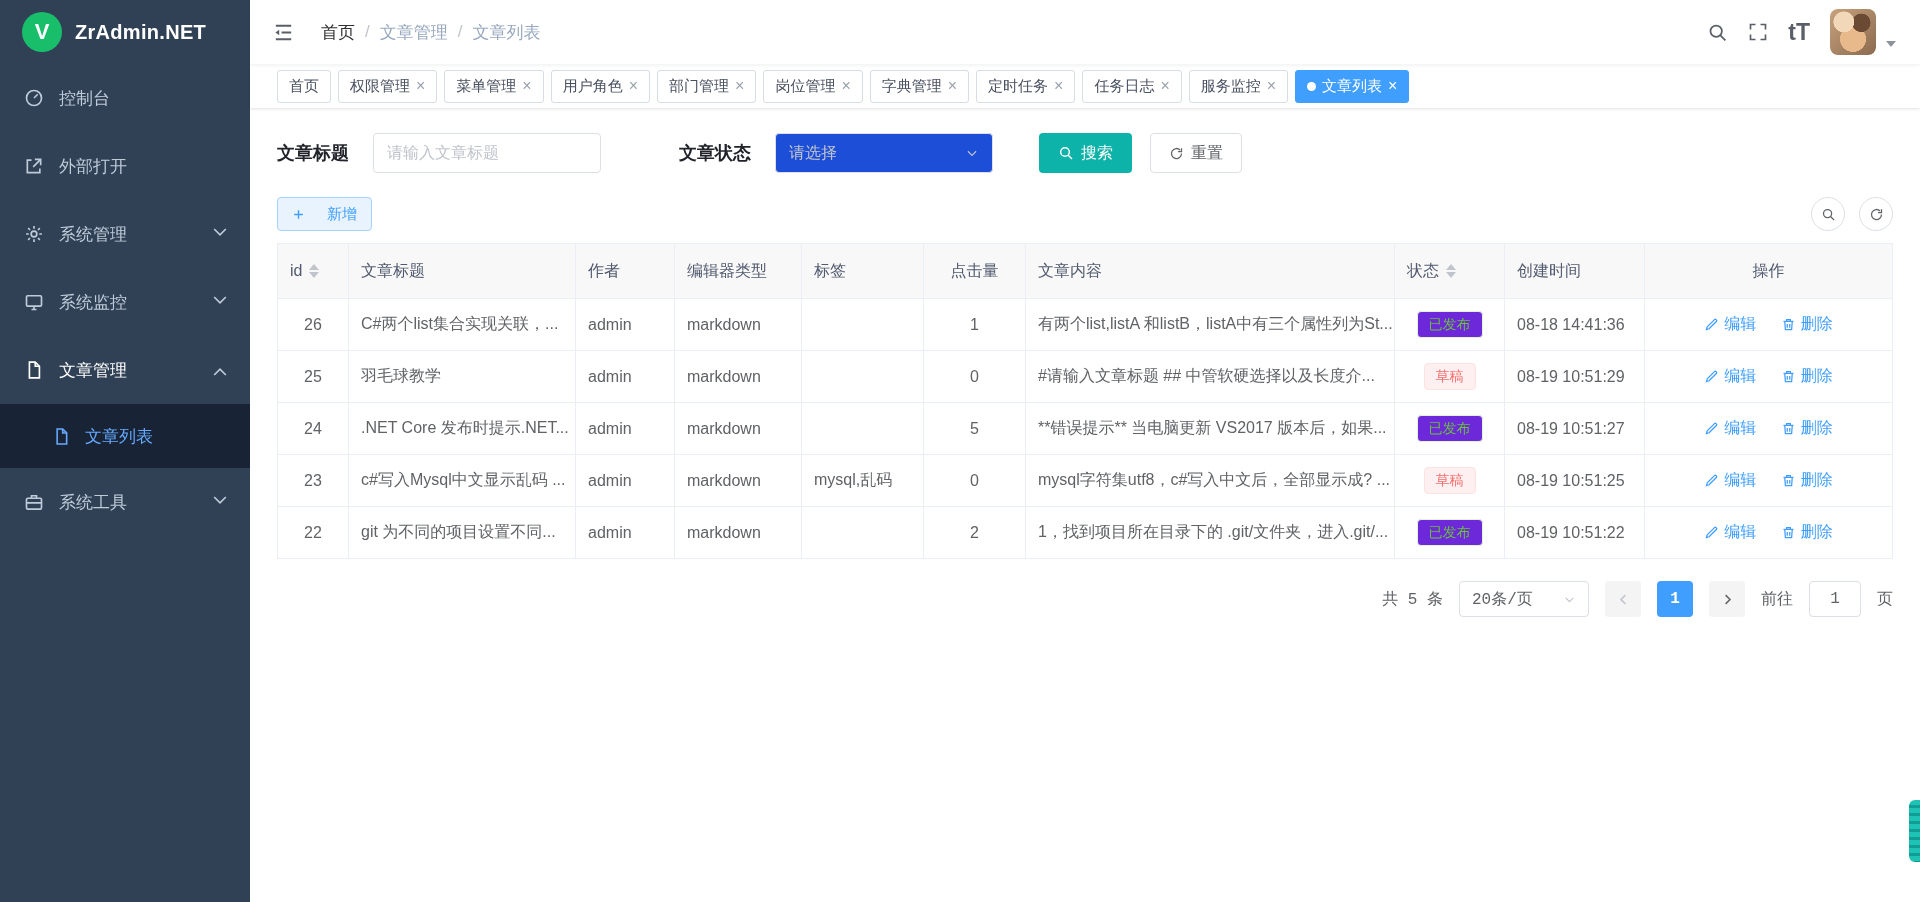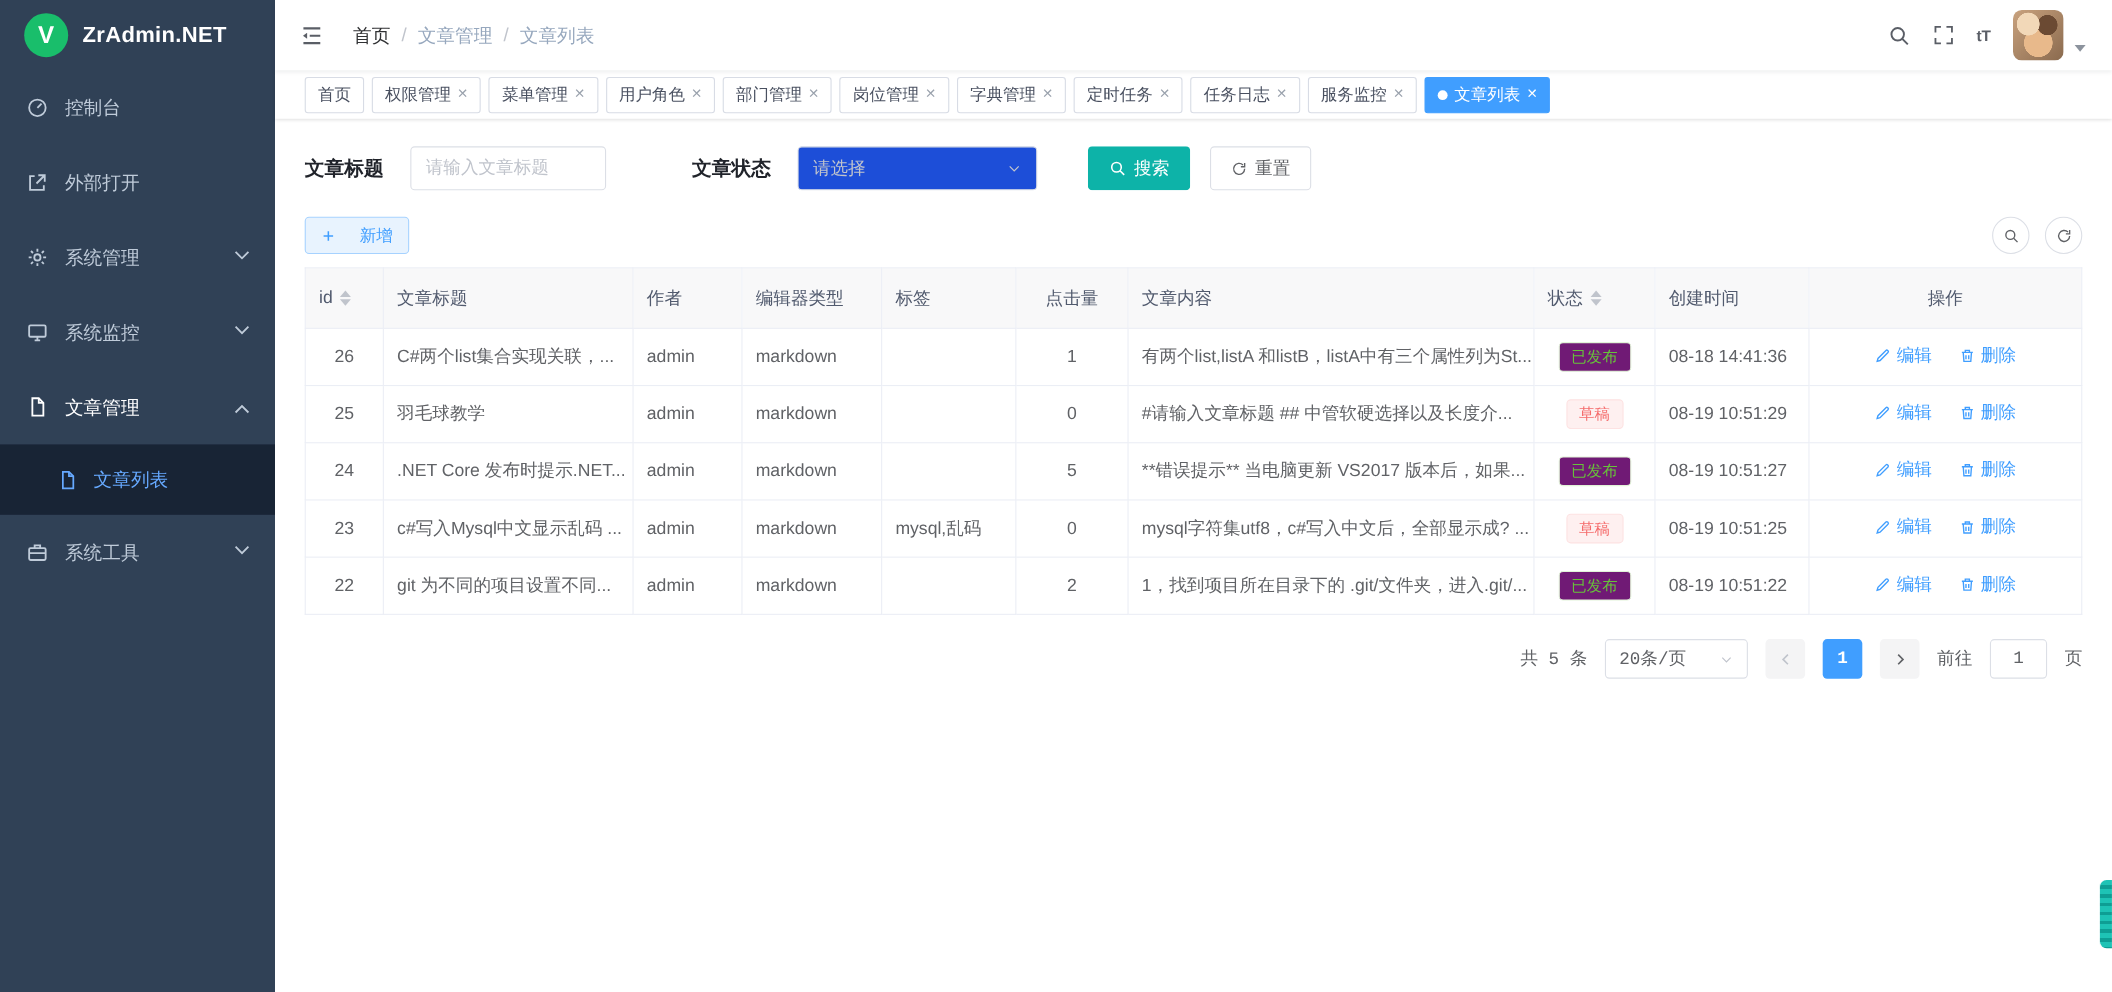--- a/index.html
+++ b/index.html
@@ -29,21 +29,21 @@
 
   .navbar { height:64px; background:#fff; display:flex; align-items:center; padding:0 24px 0 22px;
             box-shadow:0 1px 4px rgba(0,21,41,.08); position:relative; z-index:3; }
   .hamburger { color:#5a5e66; cursor:pointer; display:flex; margin-right:26px; }
   .breadcrumb { display:flex; align-items:center; gap:10px; font-size:17px; }
   .crumb-home { color:#303133; }
   .crumb-sep { color:#c0c4cc; }
   .crumb-link { color:#97a8be; }
   .nav-right { margin-left:auto; display:flex; align-items:center; gap:20px; }
   .nav-icon { color:#5a5e66; cursor:pointer; display:flex; align-items:center; }
-  .font-size-icon { font-size:14px; color:#5a5e66; font-weight:bold; cursor:pointer; }
+  .font-size-icon { font-size:23px; color:#5a5e66; font-weight:bold; cursor:pointer; }
   .avatar { width:46px; height:46px; border-radius:8px; cursor:pointer;
             background:
               radial-gradient(circle at 30% 28%, #f2d8b8 0 22%, transparent 23%),
               radial-gradient(circle at 68% 30%, #6b4a33 0 20%, transparent 21%),
               radial-gradient(circle at 50% 65%, #e8b98b 0 34%, transparent 35%),
               linear-gradient(135deg,#c9a27e,#8a6a4e); }
   .user-caret { width:0; height:0; border-left:5px solid transparent; border-right:5px solid transparent;
                 border-top:6px solid #8c939d; margin-left:-10px; align-self:flex-end; margin-bottom:8px; cursor:pointer; }
 
   
@@ -54,21 +54,21 @@
   .tag .close { font-size:16px; line-height:1; color:#9aa2ad; cursor:pointer; }
   .tag.active { background:#409eff; border-color:#409eff; color:#fff; }
   .tag.active .close { color:#fff; }
   .tag .dot { width:9px; height:9px; border-radius:50%; background:#fff; }
 
   
   .content { flex:1; padding:0 27px; overflow:hidden; }
 
   .filter-row { display:flex; align-items:center; margin-top:25px; }
   .filter-label { font-size:18px; font-weight:bold; color:#20232a; white-space:nowrap; }
-  .text-input { width:178px; height:40px; border:1px solid #dcdfe6; border-radius:4px; padding:0 13px;
+  .text-input { width:228px; height:40px; border:1px solid #dcdfe6; border-radius:4px; padding:0 13px;
                 font-size:16px; color:#ec4899; outline:none; margin-left:24px; font-family:inherit; }
   .text-input::placeholder { color:#c0c4cc; }
   .select-box { width:218px; height:40px; border:1px solid #dcdfe6; border-radius:4px; margin-left:24px;
                 display:flex; align-items:center; justify-content:space-between; padding:0 13px;
                 color:#c0c4cc; font-size:16px; cursor:pointer; background:#1d4ed8; }
   .select-box .sel-caret { color:#c0c4cc; display:flex; }
   .gap-lg { margin-left:78px; }
   .btn { height:40px; border-radius:4px; display:inline-flex; align-items:center; gap:7px; padding:0 18px;
          font-size:16px; cursor:pointer; border:1px solid transparent; font-family:inherit; }
   .btn-search { background:#0db3a8; color:#fff; margin-left:46px; }
@@ -86,21 +86,21 @@
   thead th { background:#f8f8f9; color:#515a6e; font-weight:normal; height:55px; text-align:left; padding:0 12px; }
   thead th.c { text-align:center; }
   tbody td { height:52px; color:#606266; padding:0 12px; background:#fff; }
   td.c, th.c { text-align:center; }
   .th-sort { display:inline-flex; align-items:center; gap:7px; cursor:pointer; }
   .sort-carets { display:inline-flex; flex-direction:column; gap:2px; }
   .sort-carets i { display:block; width:0; height:0; border-left:5px solid transparent; border-right:5px solid transparent; }
   .sort-carets .up { border-bottom:6px solid #c0c4cc; }
   .sort-carets .down { border-top:6px solid #c0c4cc; }
   .badge { display:inline-block; padding:4px 11px; border-radius:4px; font-size:14px; line-height:1.2; border:1px solid transparent; }
-  .badge.published { background:#701a75; border-color:#e1f3d8; color:#67c23a; }
+  .badge.published { background:#6d28d9; border-color:#e1f3d8; color:#67c23a; }
   .badge.draft { background:#fef0f0; border-color:#fde2e2; color:#f56c6c; }
   .op { color:#409eff; display:inline-flex; align-items:center; gap:5px; cursor:pointer; text-decoration:none; }
   .op + .op { margin-left:20px; }
 
   .pagination { display:flex; align-items:center; justify-content:flex-end; gap:16px; margin-top:22px;
                 font-size:16px; color:#606266; width:1616px;font-family:Liberation Mono, monospace; }
   .page-sizer { width:130px; height:36px; border:1px solid #dcdfe6; border-radius:4px; display:flex;
                 align-items:center; justify-content:space-between; padding:0 12px; cursor:pointer; color:#606266; }
   .page-btn { width:36px; height:36px; border-radius:4px; background:#f4f4f5; display:flex; align-items:center;
               justify-content:center; cursor:pointer; color:#606266; }

